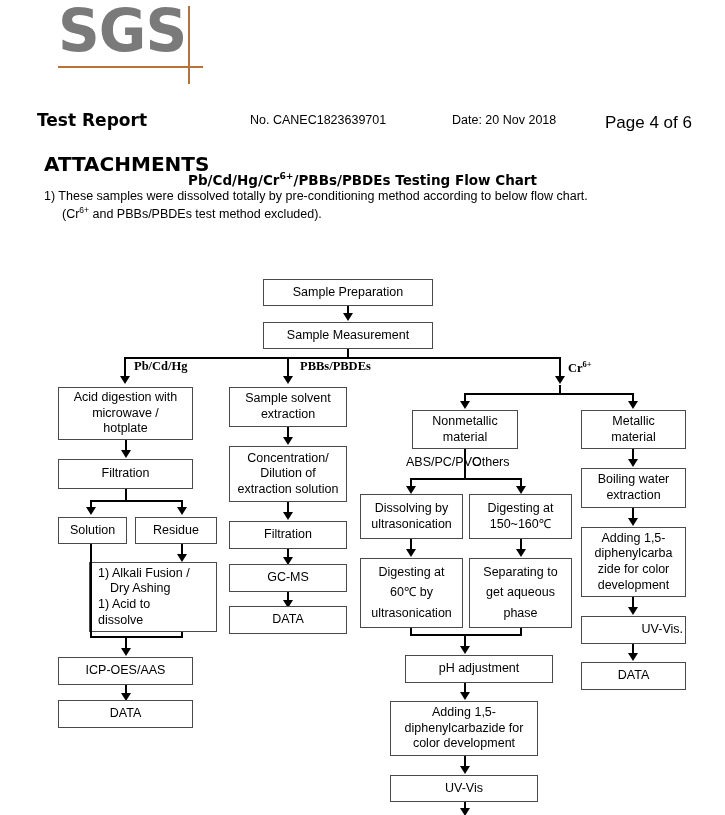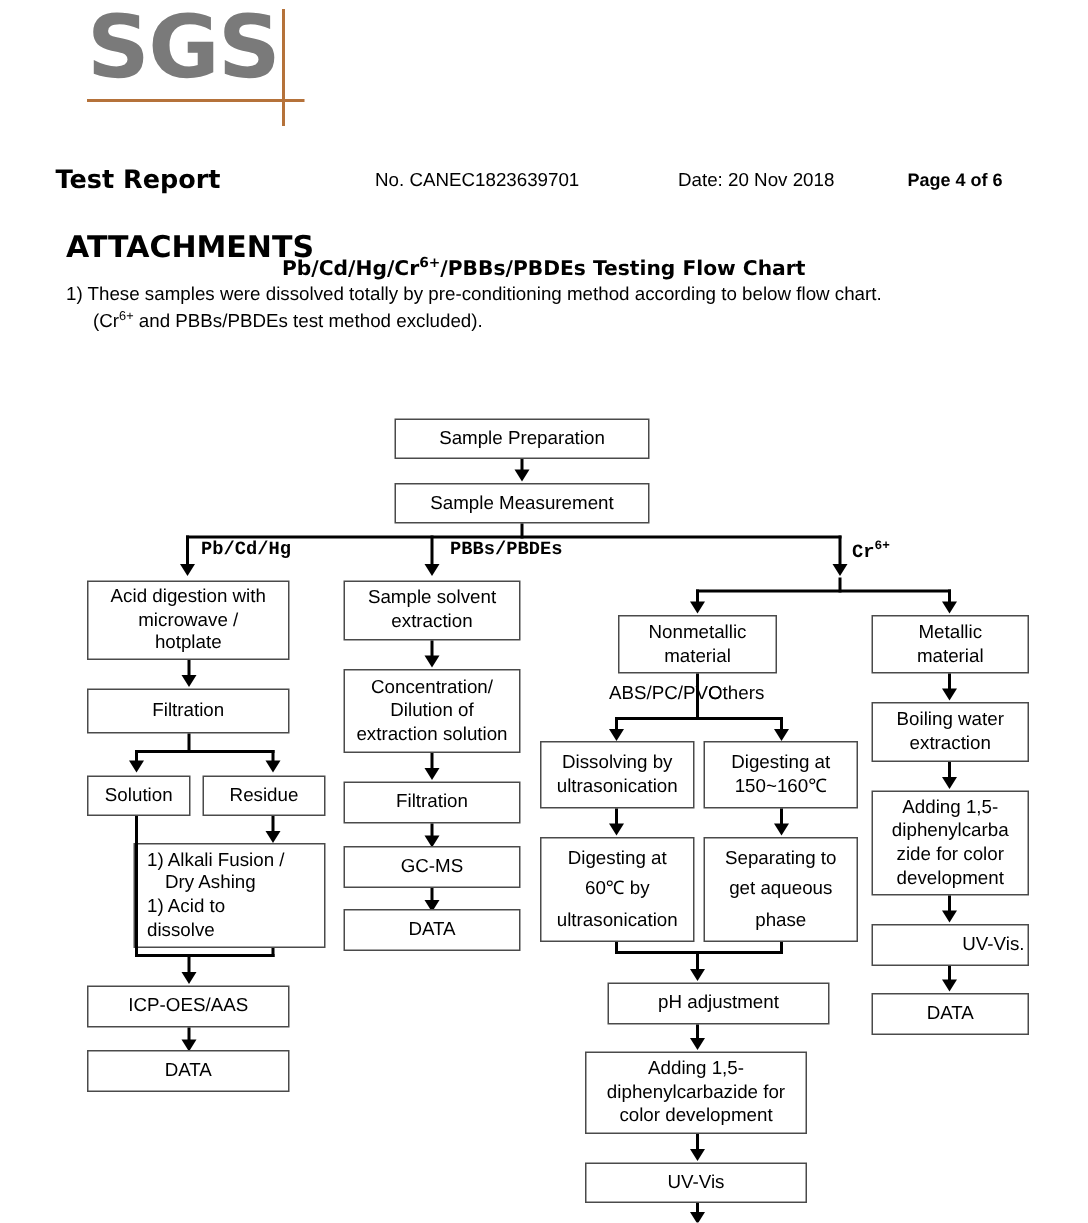--- a/index.html
+++ b/index.html
@@ -21,39 +21,39 @@
     color:#7a7a7a;line-height:1;
   }
   #logo-hline{position:absolute;left:0;top:60px;width:145px;height:2px;background:#b5723a;}
   #logo-vline{position:absolute;left:130px;top:0px;width:2px;height:78px;background:#b5723a;}
 
   
   #hdr{position:absolute;left:0;top:110px;width:725px;height:22px;}
   #hdr .ttl{position:absolute;left:37px;top:0;font-size:17px;font-weight:bold;font-family:"DejaVu Sans",sans-serif;}
   #hdr .no{position:absolute;left:250px;top:3px;font-size:12.5px;}
   #hdr .dt{position:absolute;left:452px;top:3px;font-size:12.5px;}
-  #hdr .pg{position:absolute;left:605px;top:3px;font-size:12px;font-weight:bold;}
+  #hdr .pg{position:absolute;left:605px;top:3px;font-size:17px;}
 
   #attach{position:absolute;left:44px;top:152px;font-size:20px;font-weight:bold;font-family:"DejaVu Sans",sans-serif;}
   #chart-title{position:absolute;left:0;top:170px;width:725px;text-align:center;font-size:13.5px;font-weight:bold;font-family:"DejaVu Sans",sans-serif;}
   #note1{position:absolute;left:44px;top:189px;font-size:12.5px;}
   #note2{position:absolute;left:62px;top:205px;font-size:12.5px;}
   sup{font-size:0.68em;vertical-align:super;}
 
   
   #flow{position:absolute;left:0;top:0;width:725px;height:815px;}
   .box{
     position:absolute;box-sizing:border-box;
     border:1px solid #4a4a4a;background:#fff;
     display:flex;align-items:center;justify-content:center;
     text-align:center;font-size:12.5px;line-height:1.25;
     padding:1px 2px;
   }
   .box.lft{text-align:left;justify-content:flex-start;padding-left:8px;}
-  .lbl{position:absolute;font-size:12.5px;font-weight:bold;font-family:Liberation Mono, monospace;}
+  .lbl{position:absolute;font-size:12.5px;font-weight:bold;font-family:Liberation Serif, serif;}
   .plainlbl{position:absolute;font-size:12.5px;}
   .ln{position:absolute;background:#000;}
   .vln{width:2px;}
   .hln{height:2px;}
   .arw{
     position:absolute;width:0;height:0;
     border-left:5px solid transparent;
     border-right:5px solid transparent;
     border-top:8px solid #000;
   }

